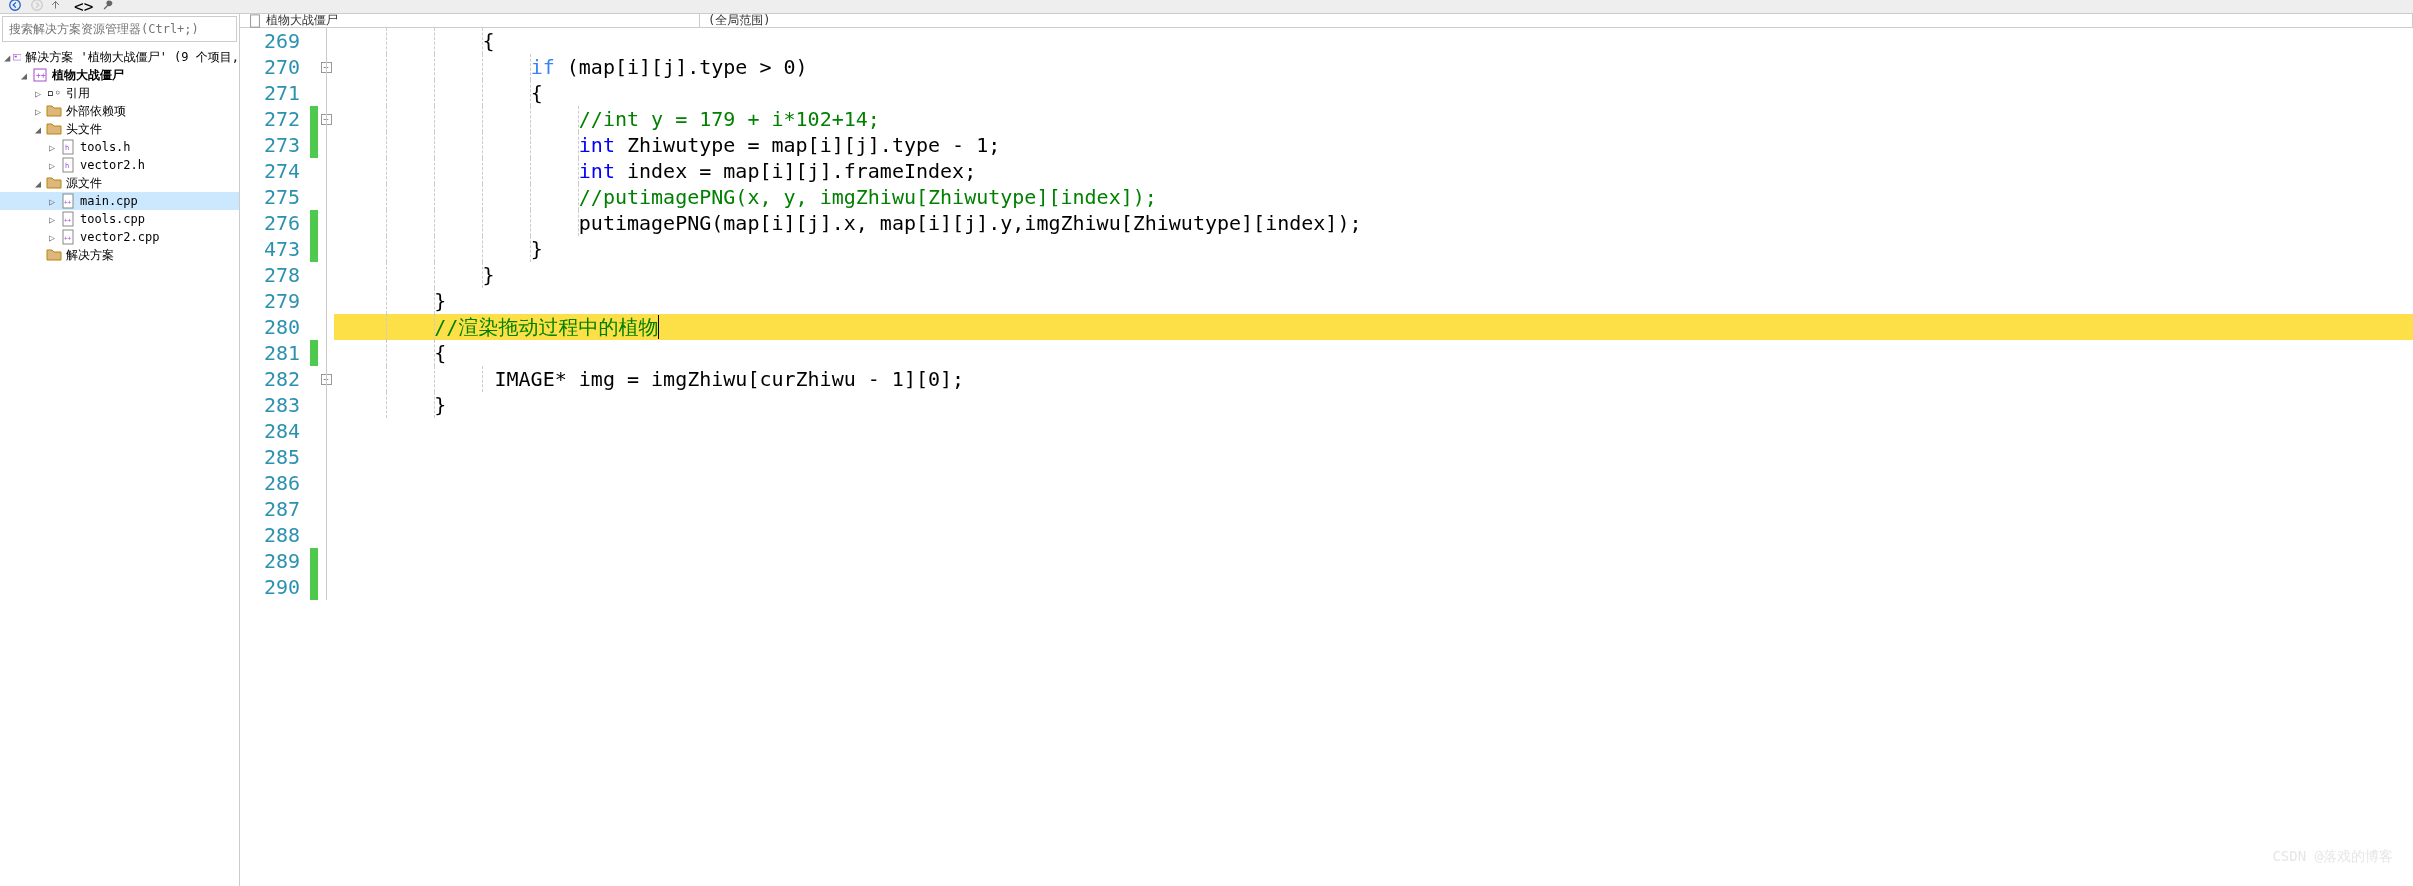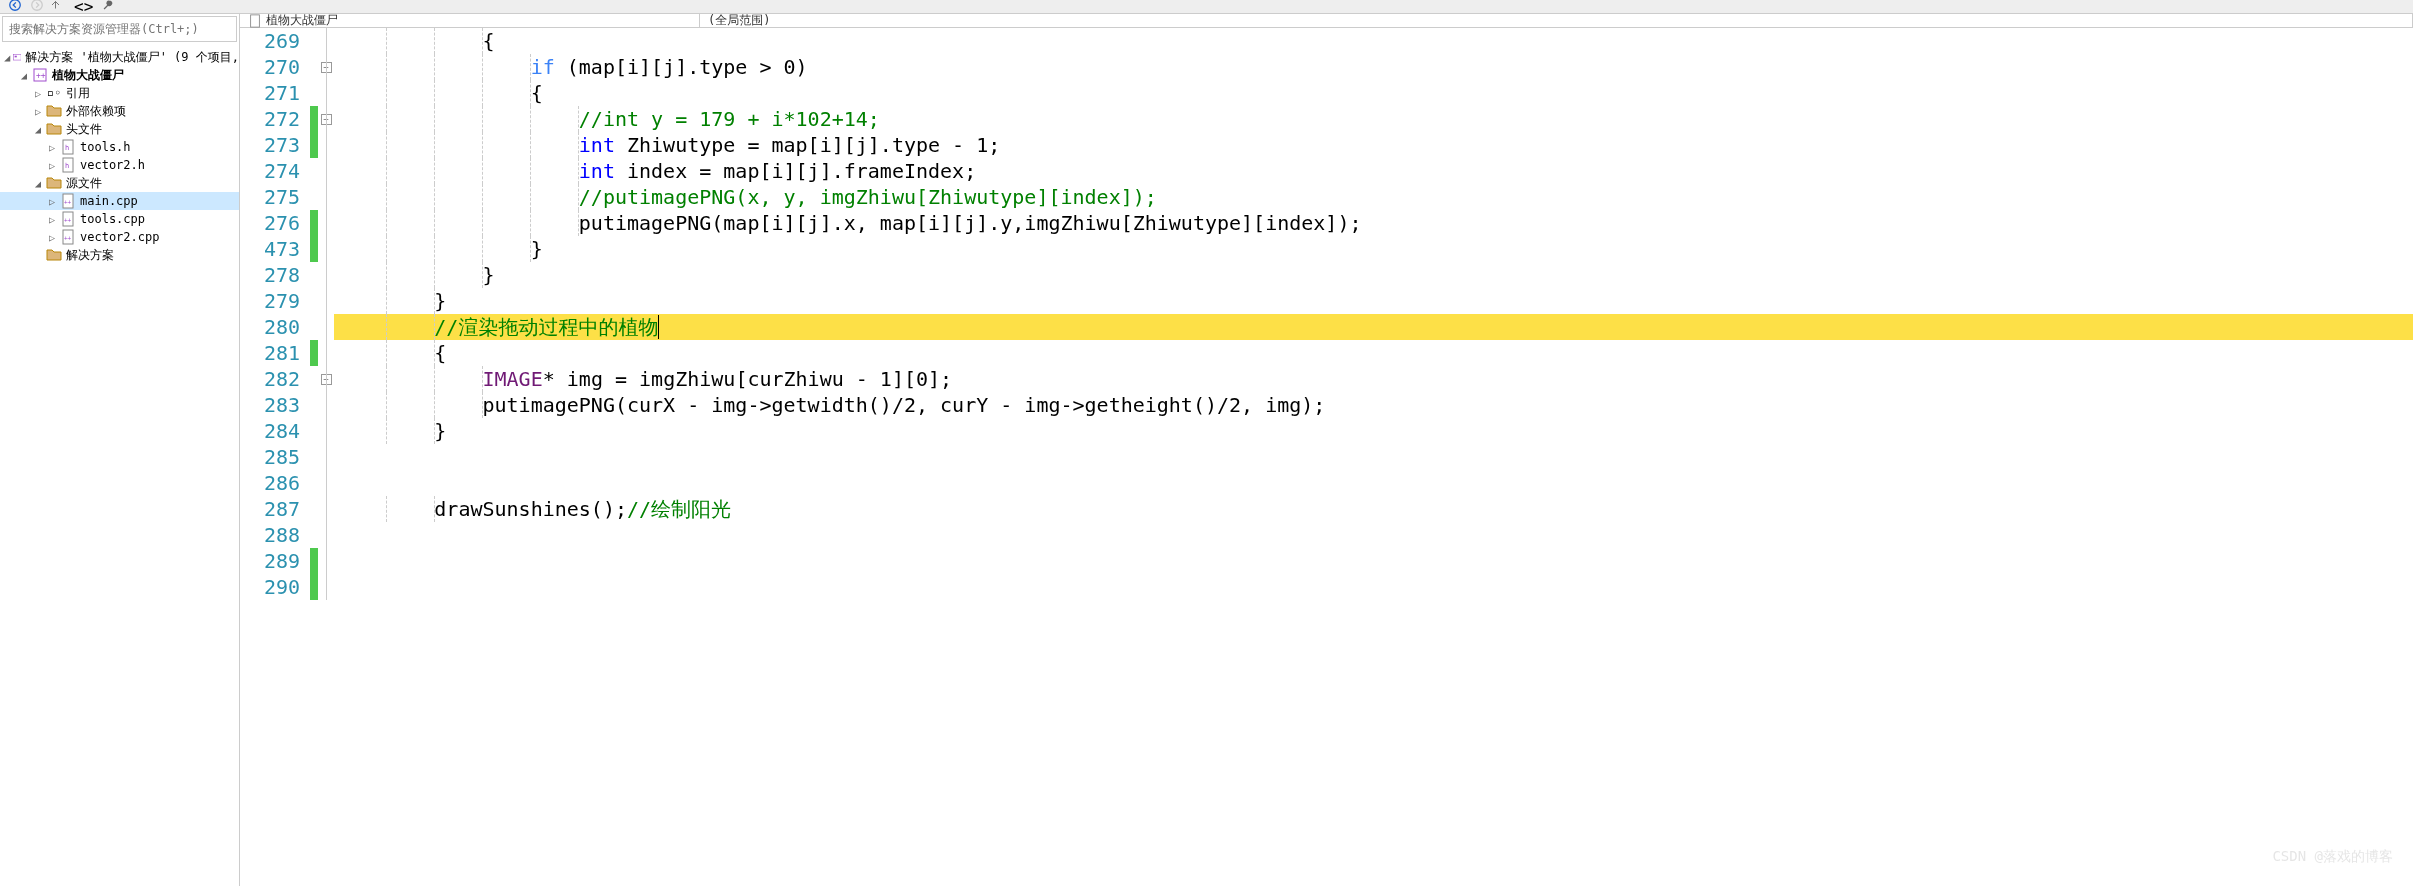--- a/index.html
+++ b/index.html
@@ -34,21 +34,21 @@
 .fold-line { height: 26px; display: flex; align-items: center; justify-content: center; position: relative; }
 .fold-box { width: 11px; height: 11px; border: 1px solid #999; background: #fff; font-size: 9px; line-height: 9px; text-align: center; color: #666; cursor: pointer; }
 .fold-guide { position: absolute; left: 50%; width: 1px; background: #ccc; top: 0; bottom: 0; }
 .code-col { flex: 1; overflow: hidden; }
 .code-line { height: 26px; line-height: 26px; white-space: pre; position: relative; padding-left: 4px; }
 .code-line.current { background: #fde047; }
 .indent-guide { position: absolute; top: 0; bottom: 0; width: 1px; border-left: 1px dashed #ccc; }
 .kw { color: #3b82f6; }
 .type { color: #0000ff; }
 .comment { color: #008000; }
-.cls { color: #701a75; }
+.cls { color: #000000; margin-left: 12px; }
 .cursor { border-left: 1px solid #000; }
 .watermark { position: absolute; right: 20px; bottom: 20px; color: #ccc; font-size: 14px; opacity: 0.5; }
 </style>
 </head>
 <body>
 
 <div class="toolbar">
   <span><svg viewBox="0 0 16 16">
         <circle cx="8" cy="8" r="6" fill="none" stroke="#1e62d0" stroke-width="1.5"></circle>
         <path d="M9 5l-3 3 3 3" fill="none" stroke="#1e62d0" stroke-width="1.5"></path>
@@ -327,24 +327,22 @@
           <div class="code-line"><span class="indent-guide" style="left: 52px;"></span><span class="indent-guide" style="left: 100px;"></span><span class="indent-guide" style="left: 148px;"></span><span class="indent-guide" style="left: 196px;"></span><span class="indent-guide" style="left: 244px;"></span><span>                    </span><span class="type">int</span><span> Zhiwutype = map[i][j].type - 1;</span></div>
           <div class="code-line"><span class="indent-guide" style="left: 52px;"></span><span class="indent-guide" style="left: 100px;"></span><span class="indent-guide" style="left: 148px;"></span><span class="indent-guide" style="left: 196px;"></span><span class="indent-guide" style="left: 244px;"></span><span>                    </span><span class="type">int</span><span> index = map[i][j].frameIndex;</span></div>
           <div class="code-line"><span class="indent-guide" style="left: 52px;"></span><span class="indent-guide" style="left: 100px;"></span><span class="indent-guide" style="left: 148px;"></span><span class="indent-guide" style="left: 196px;"></span><span class="indent-guide" style="left: 244px;"></span><span>                    </span><span class="comment">//putimagePNG(x, y, imgZhiwu[Zhiwutype][index]);</span></div>
           <div class="code-line"><span class="indent-guide" style="left: 52px;"></span><span class="indent-guide" style="left: 100px;"></span><span class="indent-guide" style="left: 148px;"></span><span class="indent-guide" style="left: 196px;"></span><span class="indent-guide" style="left: 244px;"></span><span>                    putimagePNG(map[i][j].x, map[i][j].y,imgZhiwu[Zhiwutype][index]);</span></div>
           <div class="code-line"><span class="indent-guide" style="left: 52px;"></span><span class="indent-guide" style="left: 100px;"></span><span class="indent-guide" style="left: 148px;"></span><span class="indent-guide" style="left: 196px;"></span><span>                }</span></div>
           <div class="code-line"><span class="indent-guide" style="left: 52px;"></span><span class="indent-guide" style="left: 100px;"></span><span class="indent-guide" style="left: 148px;"></span><span>            }</span></div>
           <div class="code-line"><span class="indent-guide" style="left: 52px;"></span><span class="indent-guide" style="left: 100px;"></span><span>        }</span></div>
           <div class="code-line current"><span class="indent-guide" style="left: 52px;"></span><span class="indent-guide" style="left: 100px;"></span><span>        </span><span class="comment">//渲染拖动过程中的植物</span><span class="cursor"></span></div>
           <div class="code-line"><span class="indent-guide" style="left: 52px;"></span><span class="indent-guide" style="left: 100px;"></span><span>        {</span></div>
           <div class="code-line"><span class="indent-guide" style="left: 52px;"></span><span class="indent-guide" style="left: 100px;"></span><span class="indent-guide" style="left: 148px;"></span><span>            </span><span class="cls">IMAGE</span><span>* img = imgZhiwu[curZhiwu - 1][0];</span></div>
-          <div class="code-line"><span class="indent-guide" style="left: 52px;"></span><span class="indent-guide" style="left: 100px;"></span><span class="indent-guide" style="left: 148px;"></span><span>            putimagePNG(curX - img-&gt;getwidth()/2, curY - img-&gt;getheight()/2, img);</span></div>
           <div class="code-line"><span class="indent-guide" style="left: 52px;"></span><span class="indent-guide" style="left: 100px;"></span><span>        }</span></div>
           <div class="code-line"><span></span></div>
           <div class="code-line"><span></span></div>
-          <div class="code-line"><span class="indent-guide" style="left: 52px;"></span><span class="indent-guide" style="left: 100px;"></span><span>        drawSunshines();</span><span class="comment">//绘制阳光</span></div>
           <div class="code-line"><span></span></div>
         </div>
     </div>
   </div>
 </div>
 
 <div class="watermark">CSDN @落戏的博客</div>
 
 </body></html>

